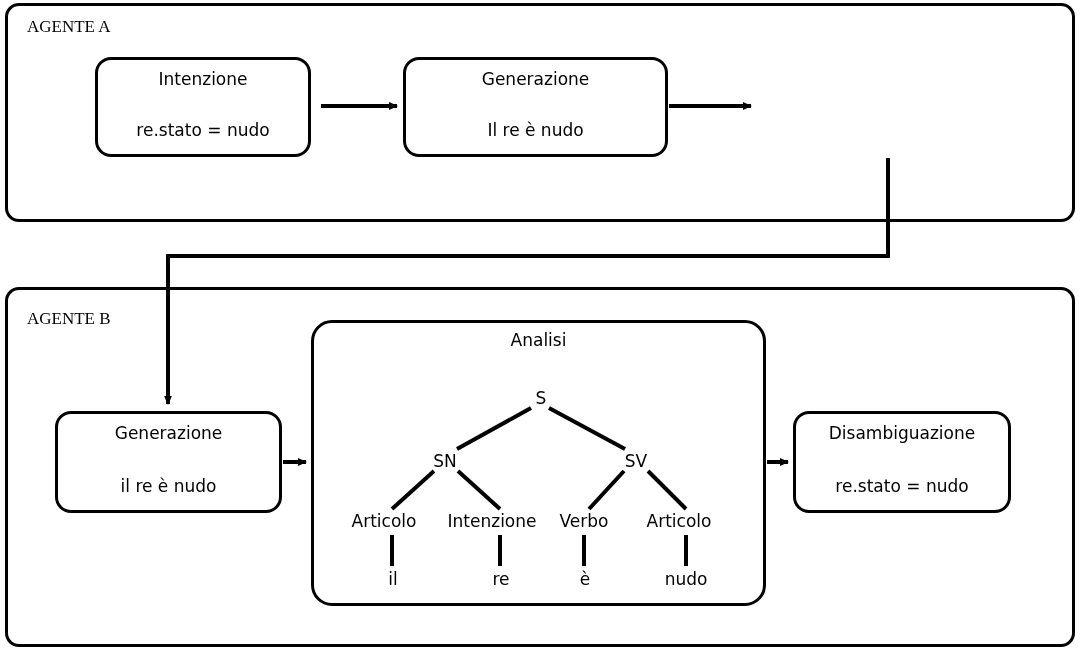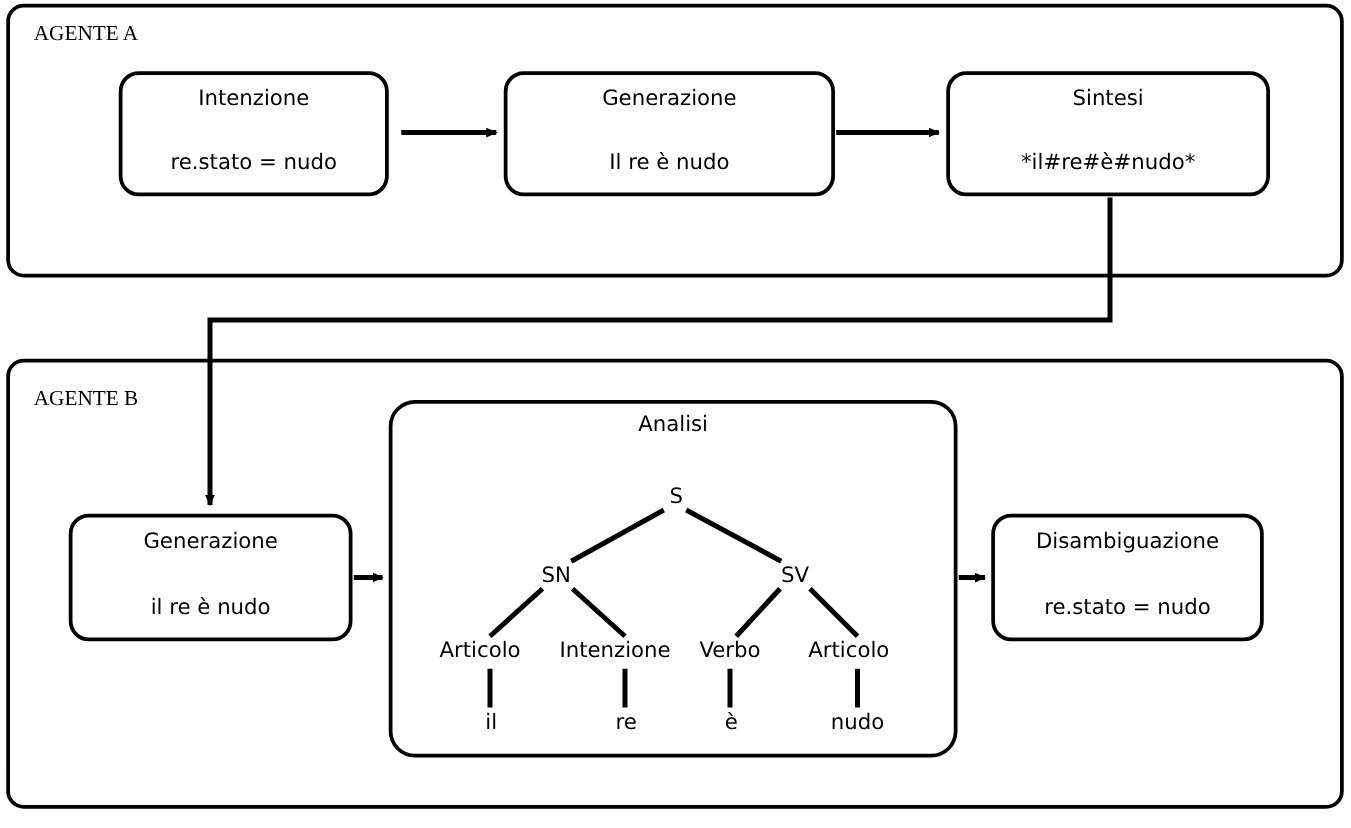--- a/index.html
+++ b/index.html
@@ -37,24 +37,20 @@
   <div class="node-box" style="left:55px;top:57px;width:216px;height:100px;margin-left:40px;">
     <div class="node-title">Intenzione</div>
     <div class="node-value">re.stato = nudo</div>
   </div>
 
   <div class="node-box" style="left:403px;top:57px;width:265px;height:100px;">
     <div class="node-title">Generazione</div>
     <div class="node-value">Il re è nudo</div>
   </div>
 
-  <div class="node-box" style="left:757px;top:57px;width:259px;height:100px;">
-    <div class="node-title">Sintesi</div>
-    <div class="node-value">*il#re#è#nudo*</div>
-  </div>
 
   <div class="agent-frame" style="left:5px;top:287px;width:1070px;height:360px;"></div>
   <div class="agent-label" style="left:27px;top:310px;">AGENTE B</div>
 
   <div class="node-box" style="left:55px;top:411px;width:227px;height:102px;">
     <div class="node-title">Generazione</div>
     <div class="node-value">il re è nudo</div>
   </div>
 
   <div class="node-box" style="left:793px;top:411px;width:218px;height:102px;">

